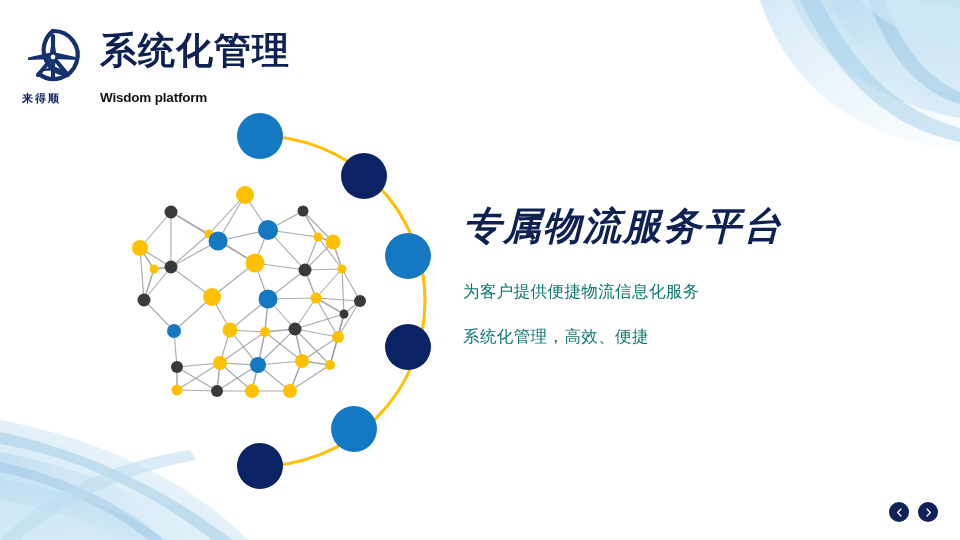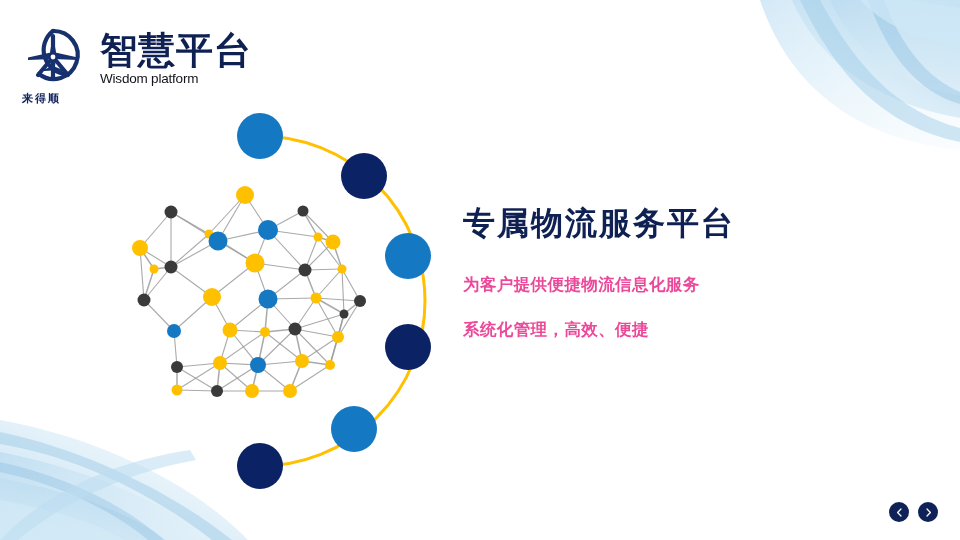--- a/index.html
+++ b/index.html
@@ -65,23 +65,23 @@
   }
   .brand-title {
     font-size: 37px;
     font-weight: 700;
     line-height: 1.05;
     letter-spacing: 1px;
     color: #0f2052;
     white-space: nowrap;
   }
   .brand-subtitle {
-    margin-top: 0;
+    margin-top: 19px;
     font-size: 13.5px;
-    font-weight: 400;
+    font-weight: 700;
     letter-spacing: -0.2px;
     color: #13131a;
     white-space: nowrap;
   }
 
   
   .graphic {
     position: absolute;
     left: 120px;
     top: 95px;
@@ -90,35 +90,36 @@
   }
 
   
   .copy {
     position: absolute;
     left: 463px;
     top: 205px;
     width: 430px;
   }
   .copy-heading {
-    font-size: 32px;
+    font-size: 38px;
     font-weight: 700;
     letter-spacing: 2px;
     line-height: 1.15;
     color: #0f2052;
     white-space: nowrap;
+    font-style: italic;
   }
   .copy-lines {
     margin-top: 34px;
   }
   .copy-line {
     font-size: 16.5px;
-    font-weight: 700;
+    font-weight: 400;
     letter-spacing: 0.4px;
-    color: #ec4899;
+    color: #0f766e;
     line-height: 1;
     margin-bottom: 29px;
     white-space: nowrap;
   }
   .copy-line:last-child {
     margin-bottom: 0;
   }
 
   
   .nav-arrows {
@@ -204,21 +205,21 @@
           <path d="M31,26 L6,31.5 L6,34 L31,33 Z"></path>
           <path d="M31,40 L40,43.5 L40,45 L31,44.6 Z"></path>
           <path d="M31,40 L22,43.5 L22,45 L31,44.6 Z"></path>
           <circle cx="31" cy="31" r="2.4" fill="#ffffff"></circle>
         </g>
       </svg>
       <div class="brand-mark-sub">来得顺</div>
     </div>
 
     <div class="brand-text">
-      <div class="brand-title">智慧平台</div>
+      <div class="brand-title">系统化管理</div>
       <div class="brand-subtitle">Wisdom platform</div>
     </div>
   </div>
 
   <div class="graphic">
     <svg id="graphic-svg" width="330" height="400" viewBox="0 0 330 400" xmlns="http://www.w3.org/2000/svg">
       <g id="arc-layer">
           <path d="M140,41 A165,165 0 1,1 140,371" fill="none" stroke="#FFC000" stroke-width="3" stroke-linecap="round"></path>
           <circle cx="140" cy="41" r="23" fill="#1578C2"></circle>
           <circle cx="244" cy="81" r="23" fill="#0B2265"></circle>

